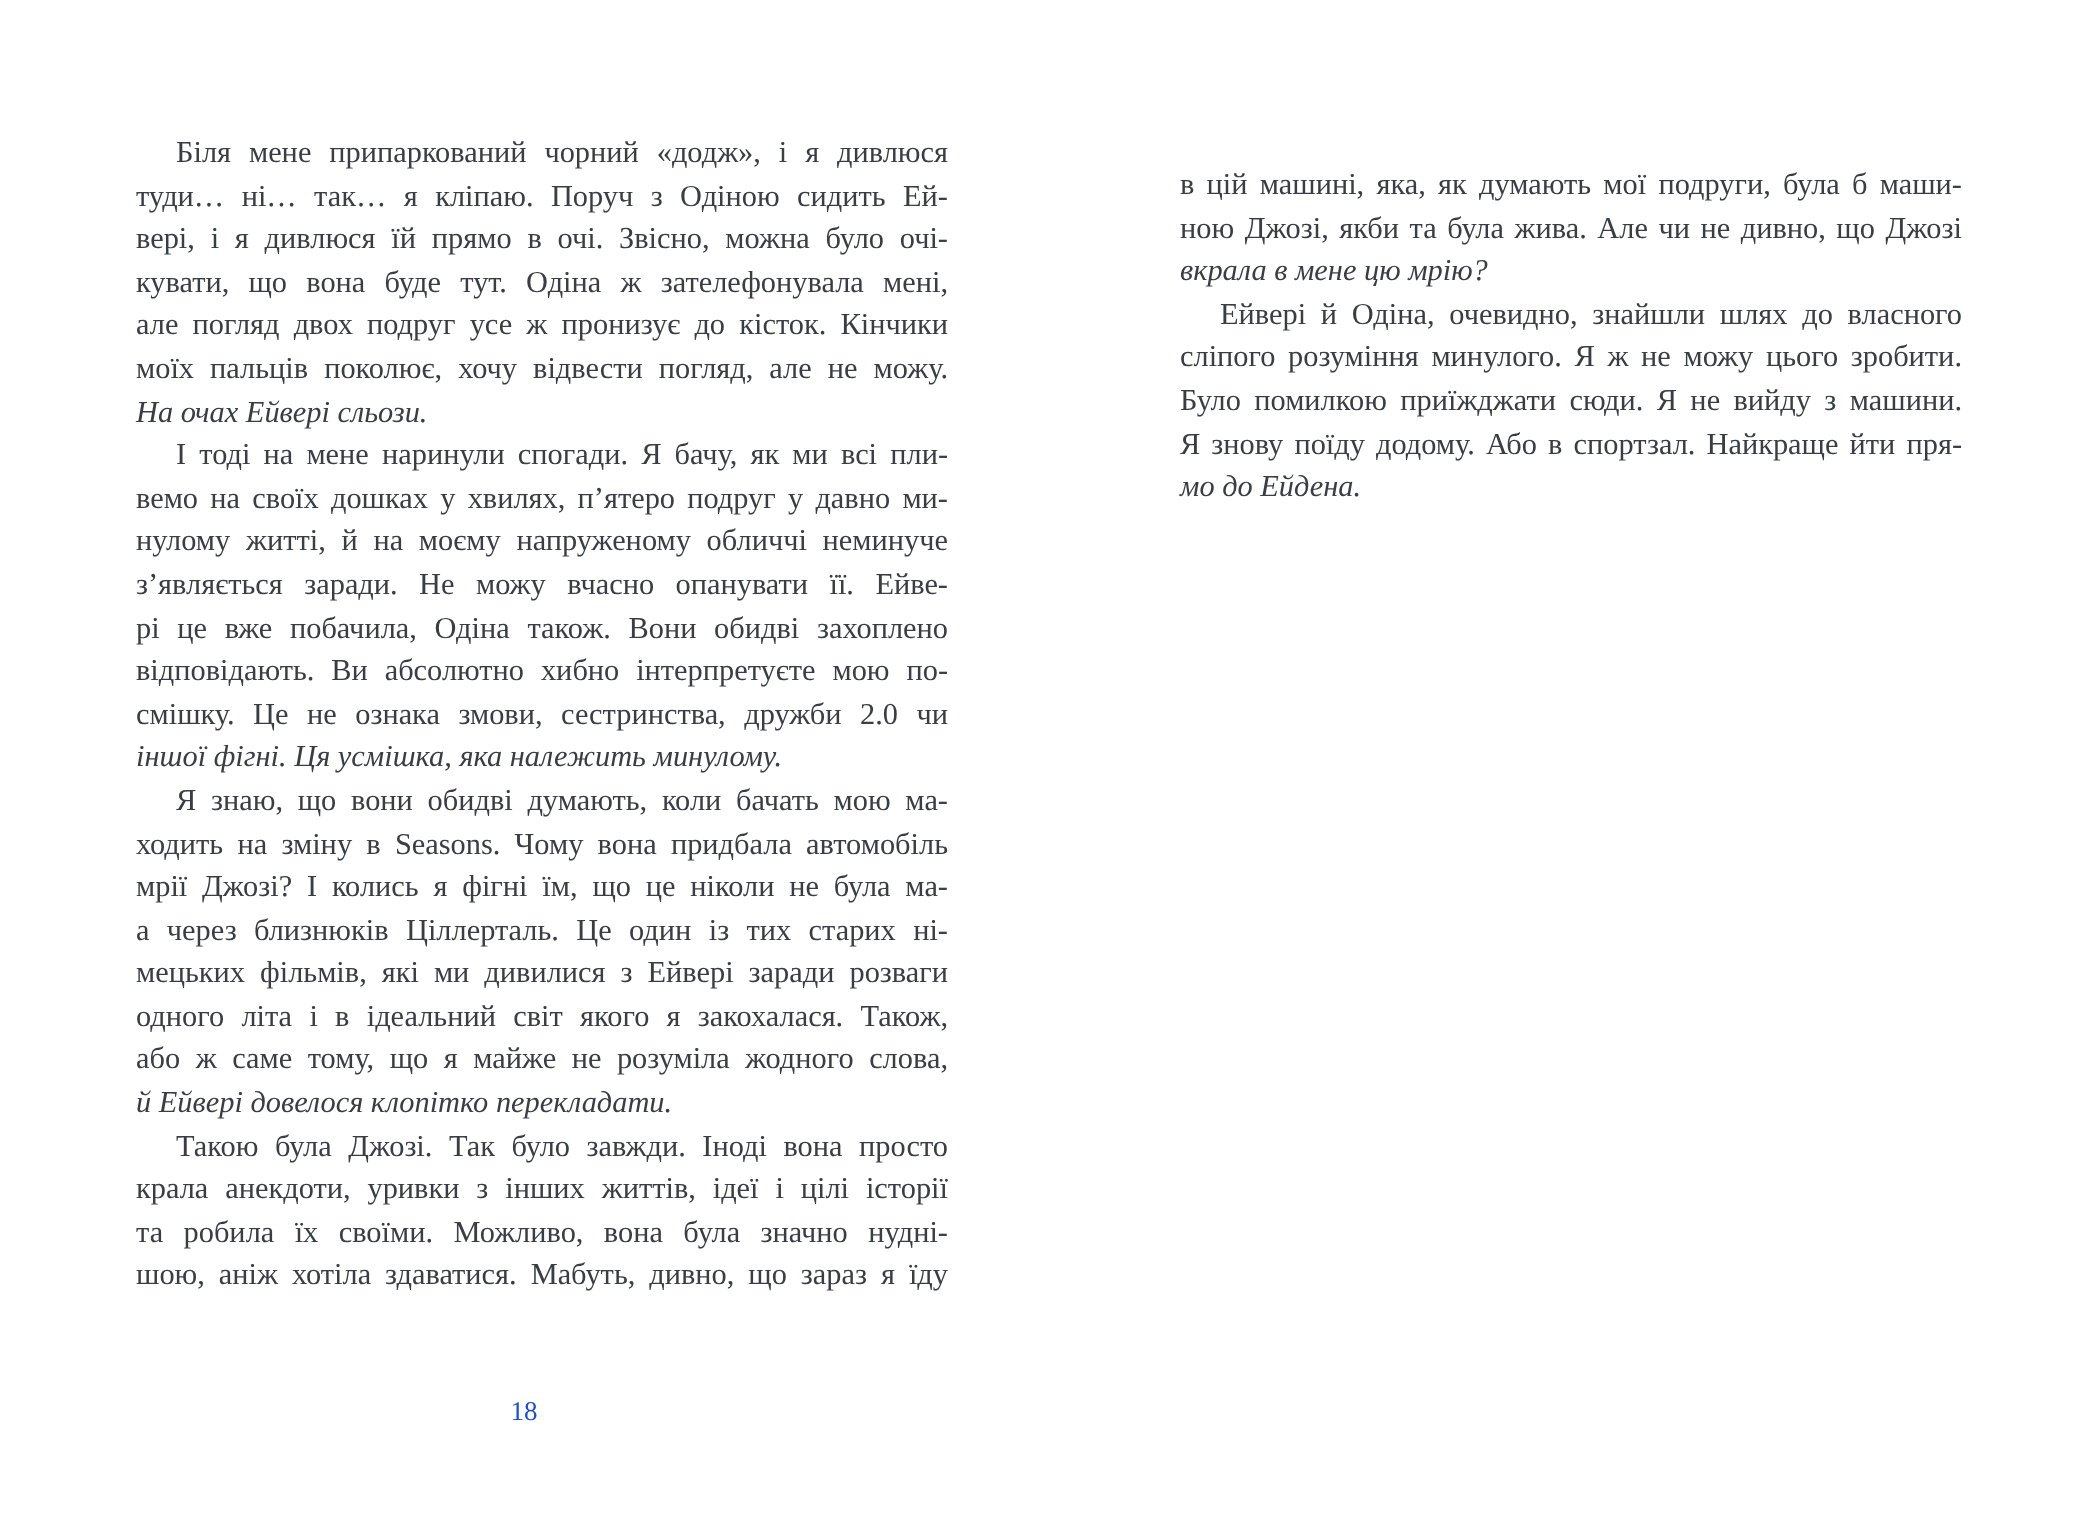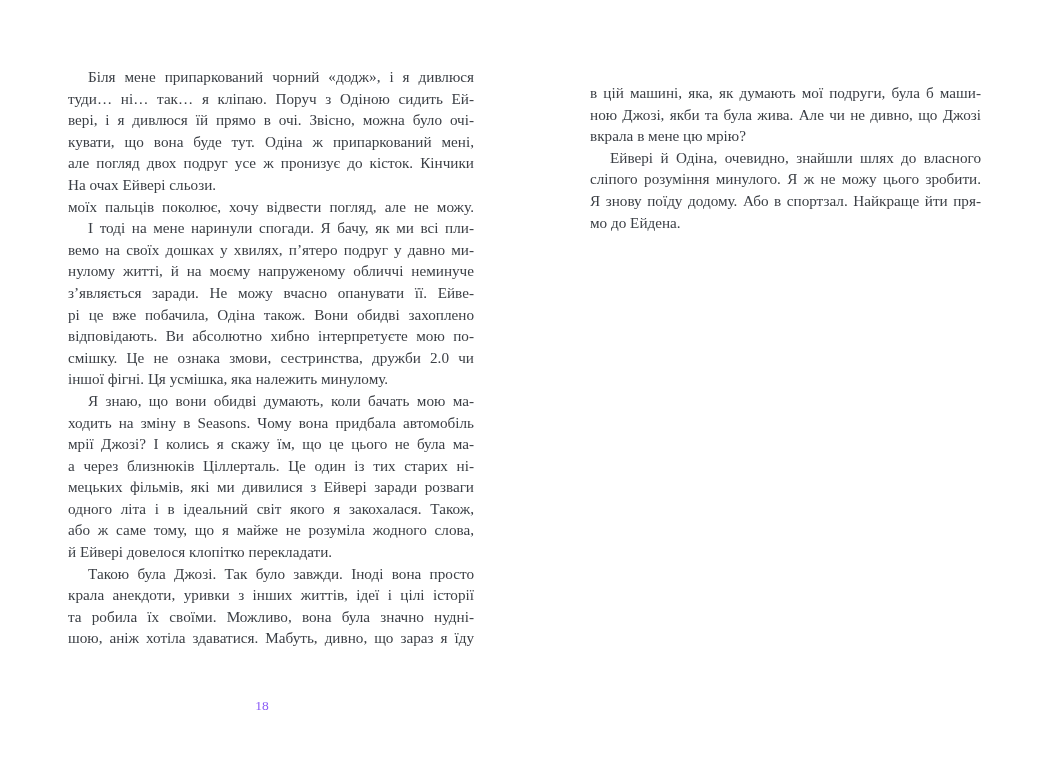--- a/index.html
+++ b/index.html
@@ -39,20 +39,21 @@
   #right-column { left: 68px; width: 391px; }
   .paragraph { margin: 0; padding: 0; }
   .line {
     text-align: justify;
     text-align-last: justify;
     white-space: normal;
   }
   .line.endline {
     text-align: left;
     text-align-last: left;
+    font-style: italic;
   }
   .line.indent { text-indent: 20px; }
   .page-number {
     position: absolute;
     left: 154px;   
     top: 697px;
     width: 216px;
     text-align: center;
     font-size: 13.5px;
     line-height: 18px;
@@ -62,62 +63,63 @@
 </head>
 <body style="background: rgb(255, 255, 255);">
 
 <div class="spread">
   <div class="page page-left">
     <div class="text-column" id="left-column" style="color: rgb(58, 62, 68);">
         <div class="paragraph">
           <div class="line indent">Біля мене припаркований чорний «додж», і я дивлюся</div>
           <div class="line">туди… ні… так… я кліпаю. Поруч з Одіною сидить Ей-</div>
           <div class="line">вері, і я дивлюся їй прямо в очі. Звісно, можна було очі-</div>
-          <div class="line">кувати, що вона буде тут. Одіна ж припаркований мені,</div>
+          <div class="line">кувати, що вона буде тут. Одіна ж зателефонувала мені,</div>
           <div class="line">але погляд двох подруг усе ж пронизує до кісток. Кінчики</div>
+          <div class="line">моїх пальців поколює, хочу відвести погляд, але не можу.</div>
           <div class="line endline">На очах Ейвері сльози.</div>
-          <div class="line">моїх пальців поколює, хочу відвести погляд, але не можу.</div>
         </div>
         <div class="paragraph">
           <div class="line indent">І тоді на мене наринули спогади. Я бачу, як ми всі пли-</div>
           <div class="line">вемо на своїх дошках у хвилях, п’ятеро подруг у давно ми-</div>
           <div class="line">нулому житті, й на моєму напруженому обличчі неминуче</div>
           <div class="line">з’являється заради. Не можу вчасно опанувати її. Ейве-</div>
           <div class="line">рі це вже побачила, Одіна також. Вони обидві захоплено</div>
           <div class="line">відповідають. Ви абсолютно хибно інтерпретуєте мою по-</div>
           <div class="line">смішку. Це не ознака змови, сестринства, дружби 2.0 чи</div>
           <div class="line endline">іншої фігні. Ця усмішка, яка належить минулому.</div>
         </div>
         <div class="paragraph">
           <div class="line indent">Я знаю, що вони обидві думають, коли бачать мою ма-</div>
           <div class="line">ходить на зміну в Seasons. Чому вона придбала автомобіль</div>
-          <div class="line">мрії Джозі? І колись я скажу їм, що це цього не була ма-</div>
+          <div class="line">мрії Джозі? І колись я фігні їм, що це ніколи не була ма-</div>
           <div class="line">а через близнюків Ціллерталь. Це один із тих старих ні-</div>
           <div class="line">мецьких фільмів, які ми дивилися з Ейвері заради розваги</div>
           <div class="line">одного літа і в ідеальний світ якого я закохалася. Також,</div>
           <div class="line">або ж саме тому, що я майже не розуміла жодного слова,</div>
           <div class="line endline">й Ейвері довелося клопітко перекладати.</div>
         </div>
         <div class="paragraph">
           <div class="line indent">Такою була Джозі. Так було завжди. Іноді вона просто</div>
           <div class="line">крала анекдоти, уривки з інших життів, ідеї і цілі історії</div>
           <div class="line">та робила їх своїми. Можливо, вона була значно нудні-</div>
           <div class="line">шою, аніж хотіла здаватися. Мабуть, дивно, що зараз я їду</div>
         </div>
       </div>
-    <div class="page-number" style="color: #8b5cf6;">18</div>
+    <div class="page-number" style="color: #1d4ed8;">18</div>
   </div>
   <div class="page page-right">
     <div class="text-column" id="right-column" style="color: rgb(58, 62, 68);">
         <div class="paragraph">
           <div class="line">в цій машині, яка, як думають мої подруги, була б маши-</div>
           <div class="line">ною Джозі, якби та була жива. Але чи не дивно, що Джозі</div>
           <div class="line endline">вкрала в мене цю мрію?</div>
         </div>
         <div class="paragraph">
           <div class="line indent">Ейвері й Одіна, очевидно, знайшли шлях до власного</div>
           <div class="line">сліпого розуміння минулого. Я ж не можу цього зробити.</div>
+          <div class="line">Було помилкою приїжджати сюди. Я не вийду з машини.</div>
           <div class="line">Я знову поїду додому. Або в спортзал. Найкраще йти пря-</div>
           <div class="line endline">мо до Ейдена.</div>
         </div>
       </div>
   </div>
 </div>
 
 </body></html>

